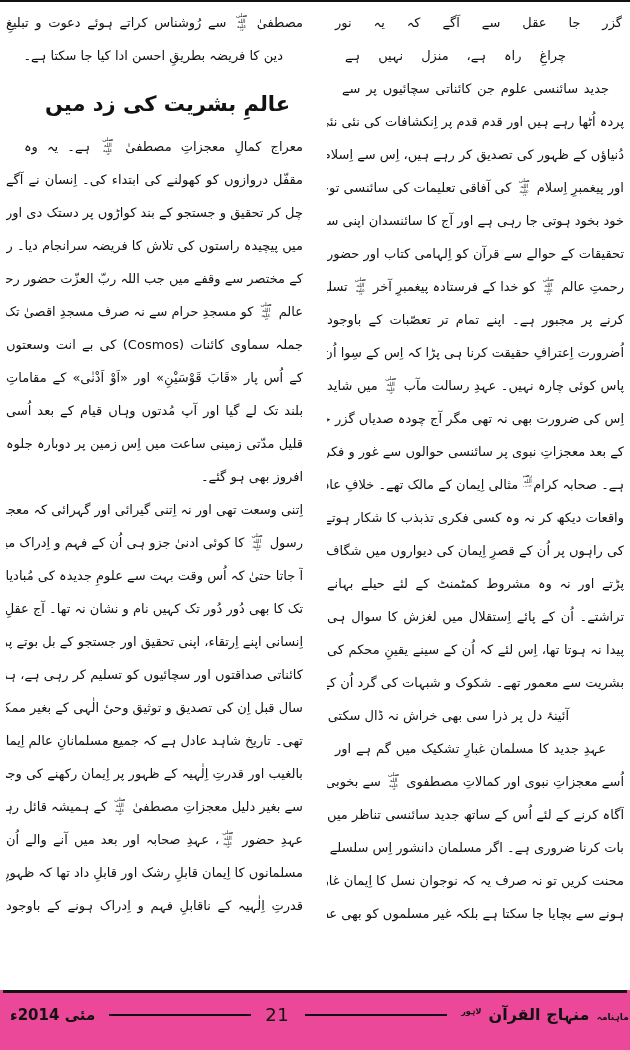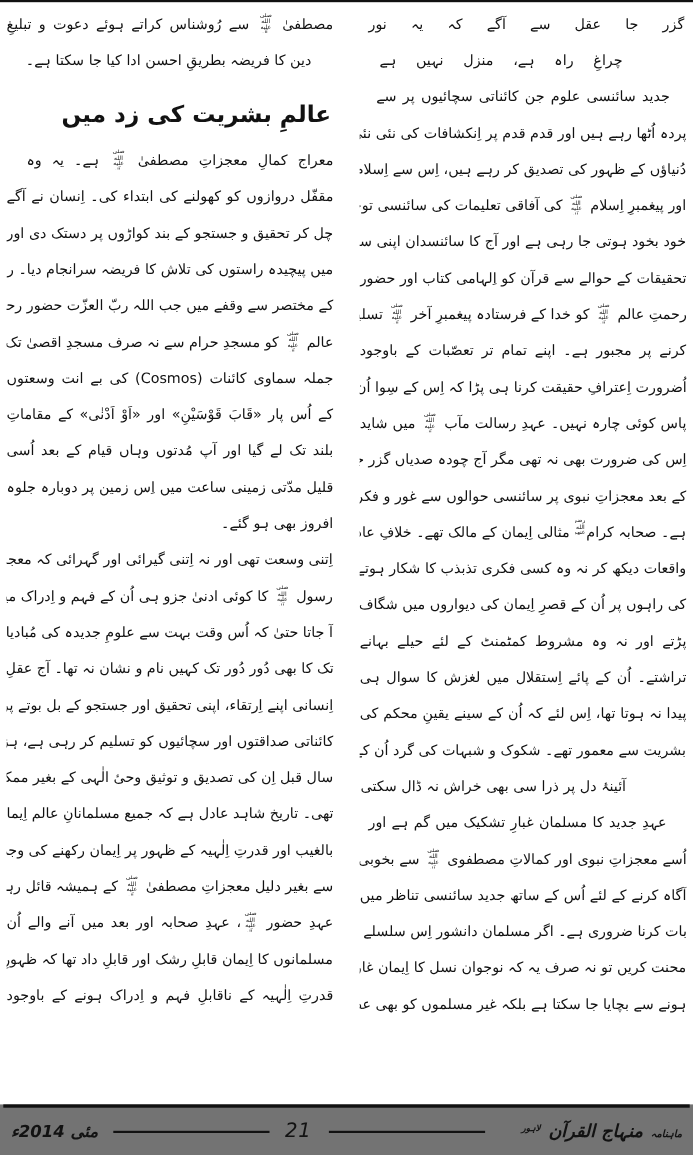--- a/index.html
+++ b/index.html
@@ -20,31 +20,31 @@
     font-size:13px;
     text-align:justify;text-align-last:justify;
     -moz-text-align-last:justify;
     text-justify:inter-word;
     white-space:nowrap;
   }
   .line.tail{text-align:start;text-align-last:start;-moz-text-align-last:start;}
   .verse .line{font-weight:500;}
   .heading{
     margin:12px 0 6px 0;height:40px;line-height:40px;
-    font-size:21px;font-weight:bold;text-align:right;
+    font-size:21px;font-weight:bold;text-align:center;
     padding-right:2px;padding-left:28px;overflow:hidden;
   }
   .honorific{
     display:inline-block;width:15px;height:18px;overflow:hidden;
     font-size:5.5px;line-height:5.5px;white-space:normal;
     vertical-align:-4px;text-align:center;margin:0 1px;
     direction:rtl;text-align-last:center;-moz-text-align-last:center;
   }
   .honorific.ra{width:9px;height:14px;vertical-align:2px;}
-  .page-footer{position:absolute;bottom:0;left:0;right:0;height:46px;background:#737373;font-style:italic;}
+  .page-footer{position:absolute;bottom:0;left:0;right:0;height:60px;background:#ec4899;}
   .footer-rule{border-top:3px solid #111;margin:0 3px;}
   .footer-row{
     display:flex;flex-direction:row;align-items:center;
     direction:ltr;margin-top:11px;padding:0 10px;
   }
   .f-date{font-size:15px;font-weight:bold;direction:rtl;flex:0 0 auto;}
   .f-dash{flex:0 0 142px;height:0;border-top:2.5px solid #111;margin:0 14px;}
   .f-dash.d2{margin-left:16px;margin-right:14px;}
   .f-page{font-size:18px;flex:0 0 auto;letter-spacing:0.5px;}
   .f-mag{margin-left:auto;direction:rtl;white-space:nowrap;flex:0 0 auto;}

